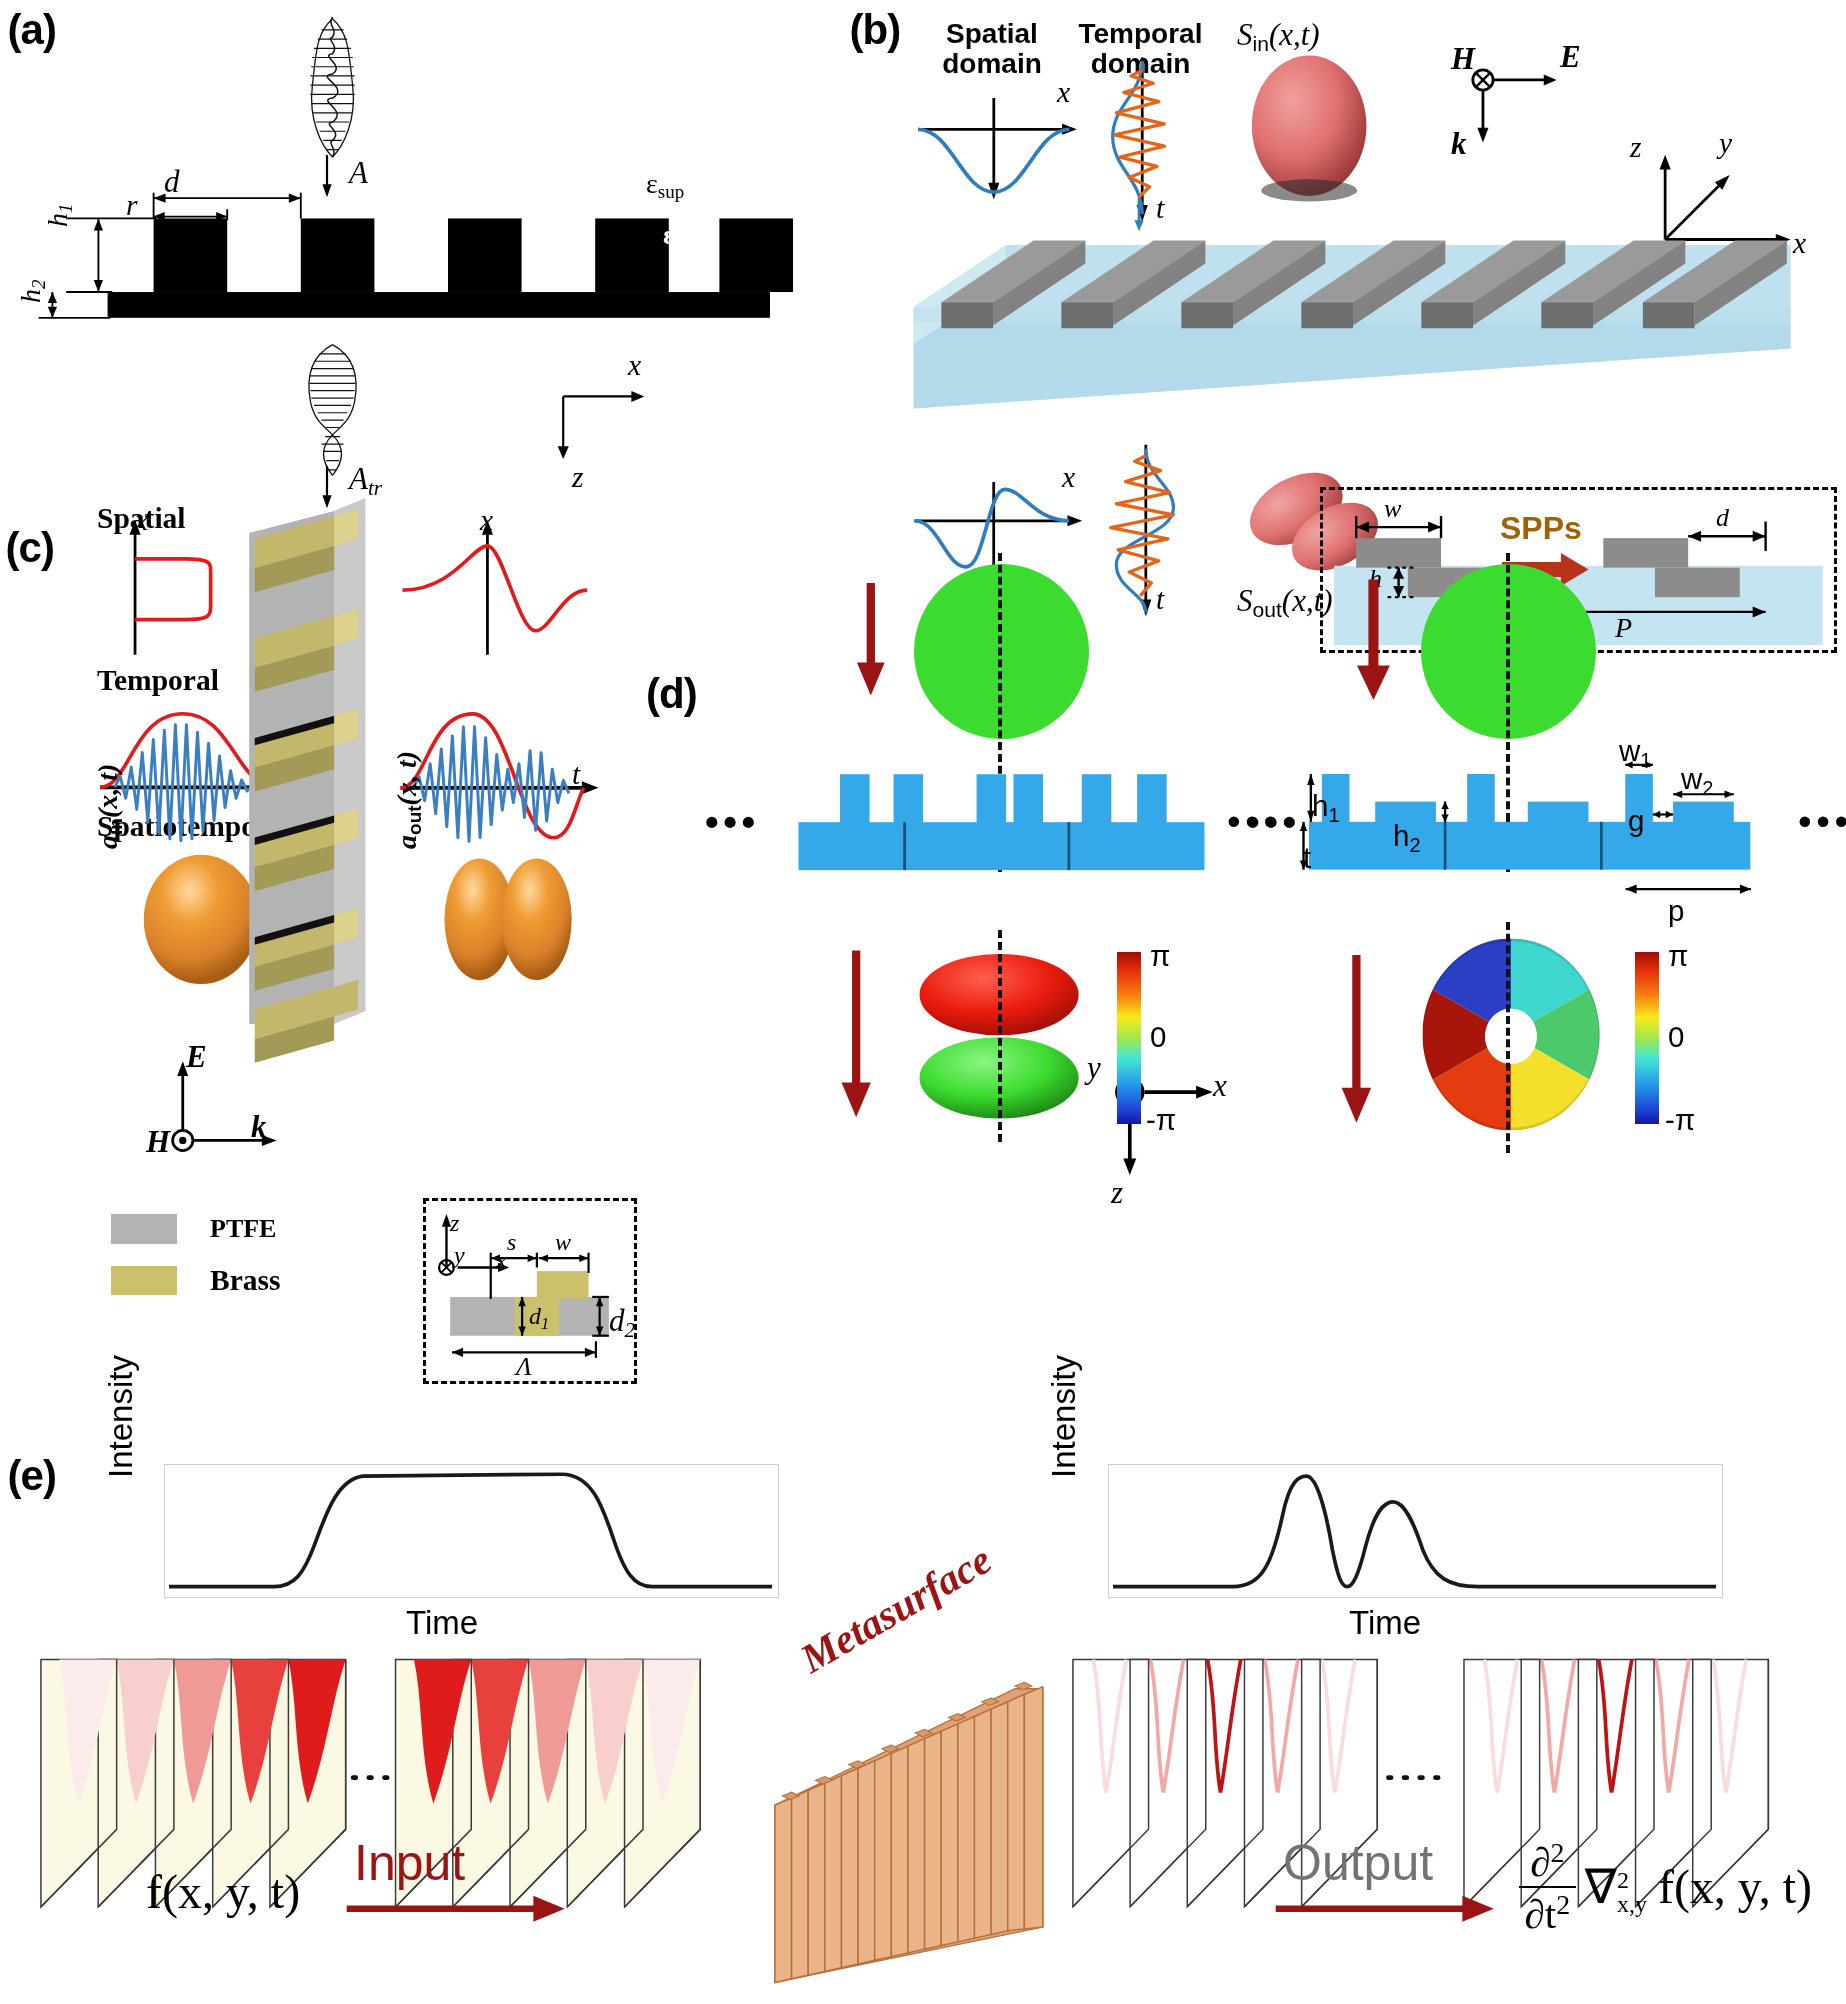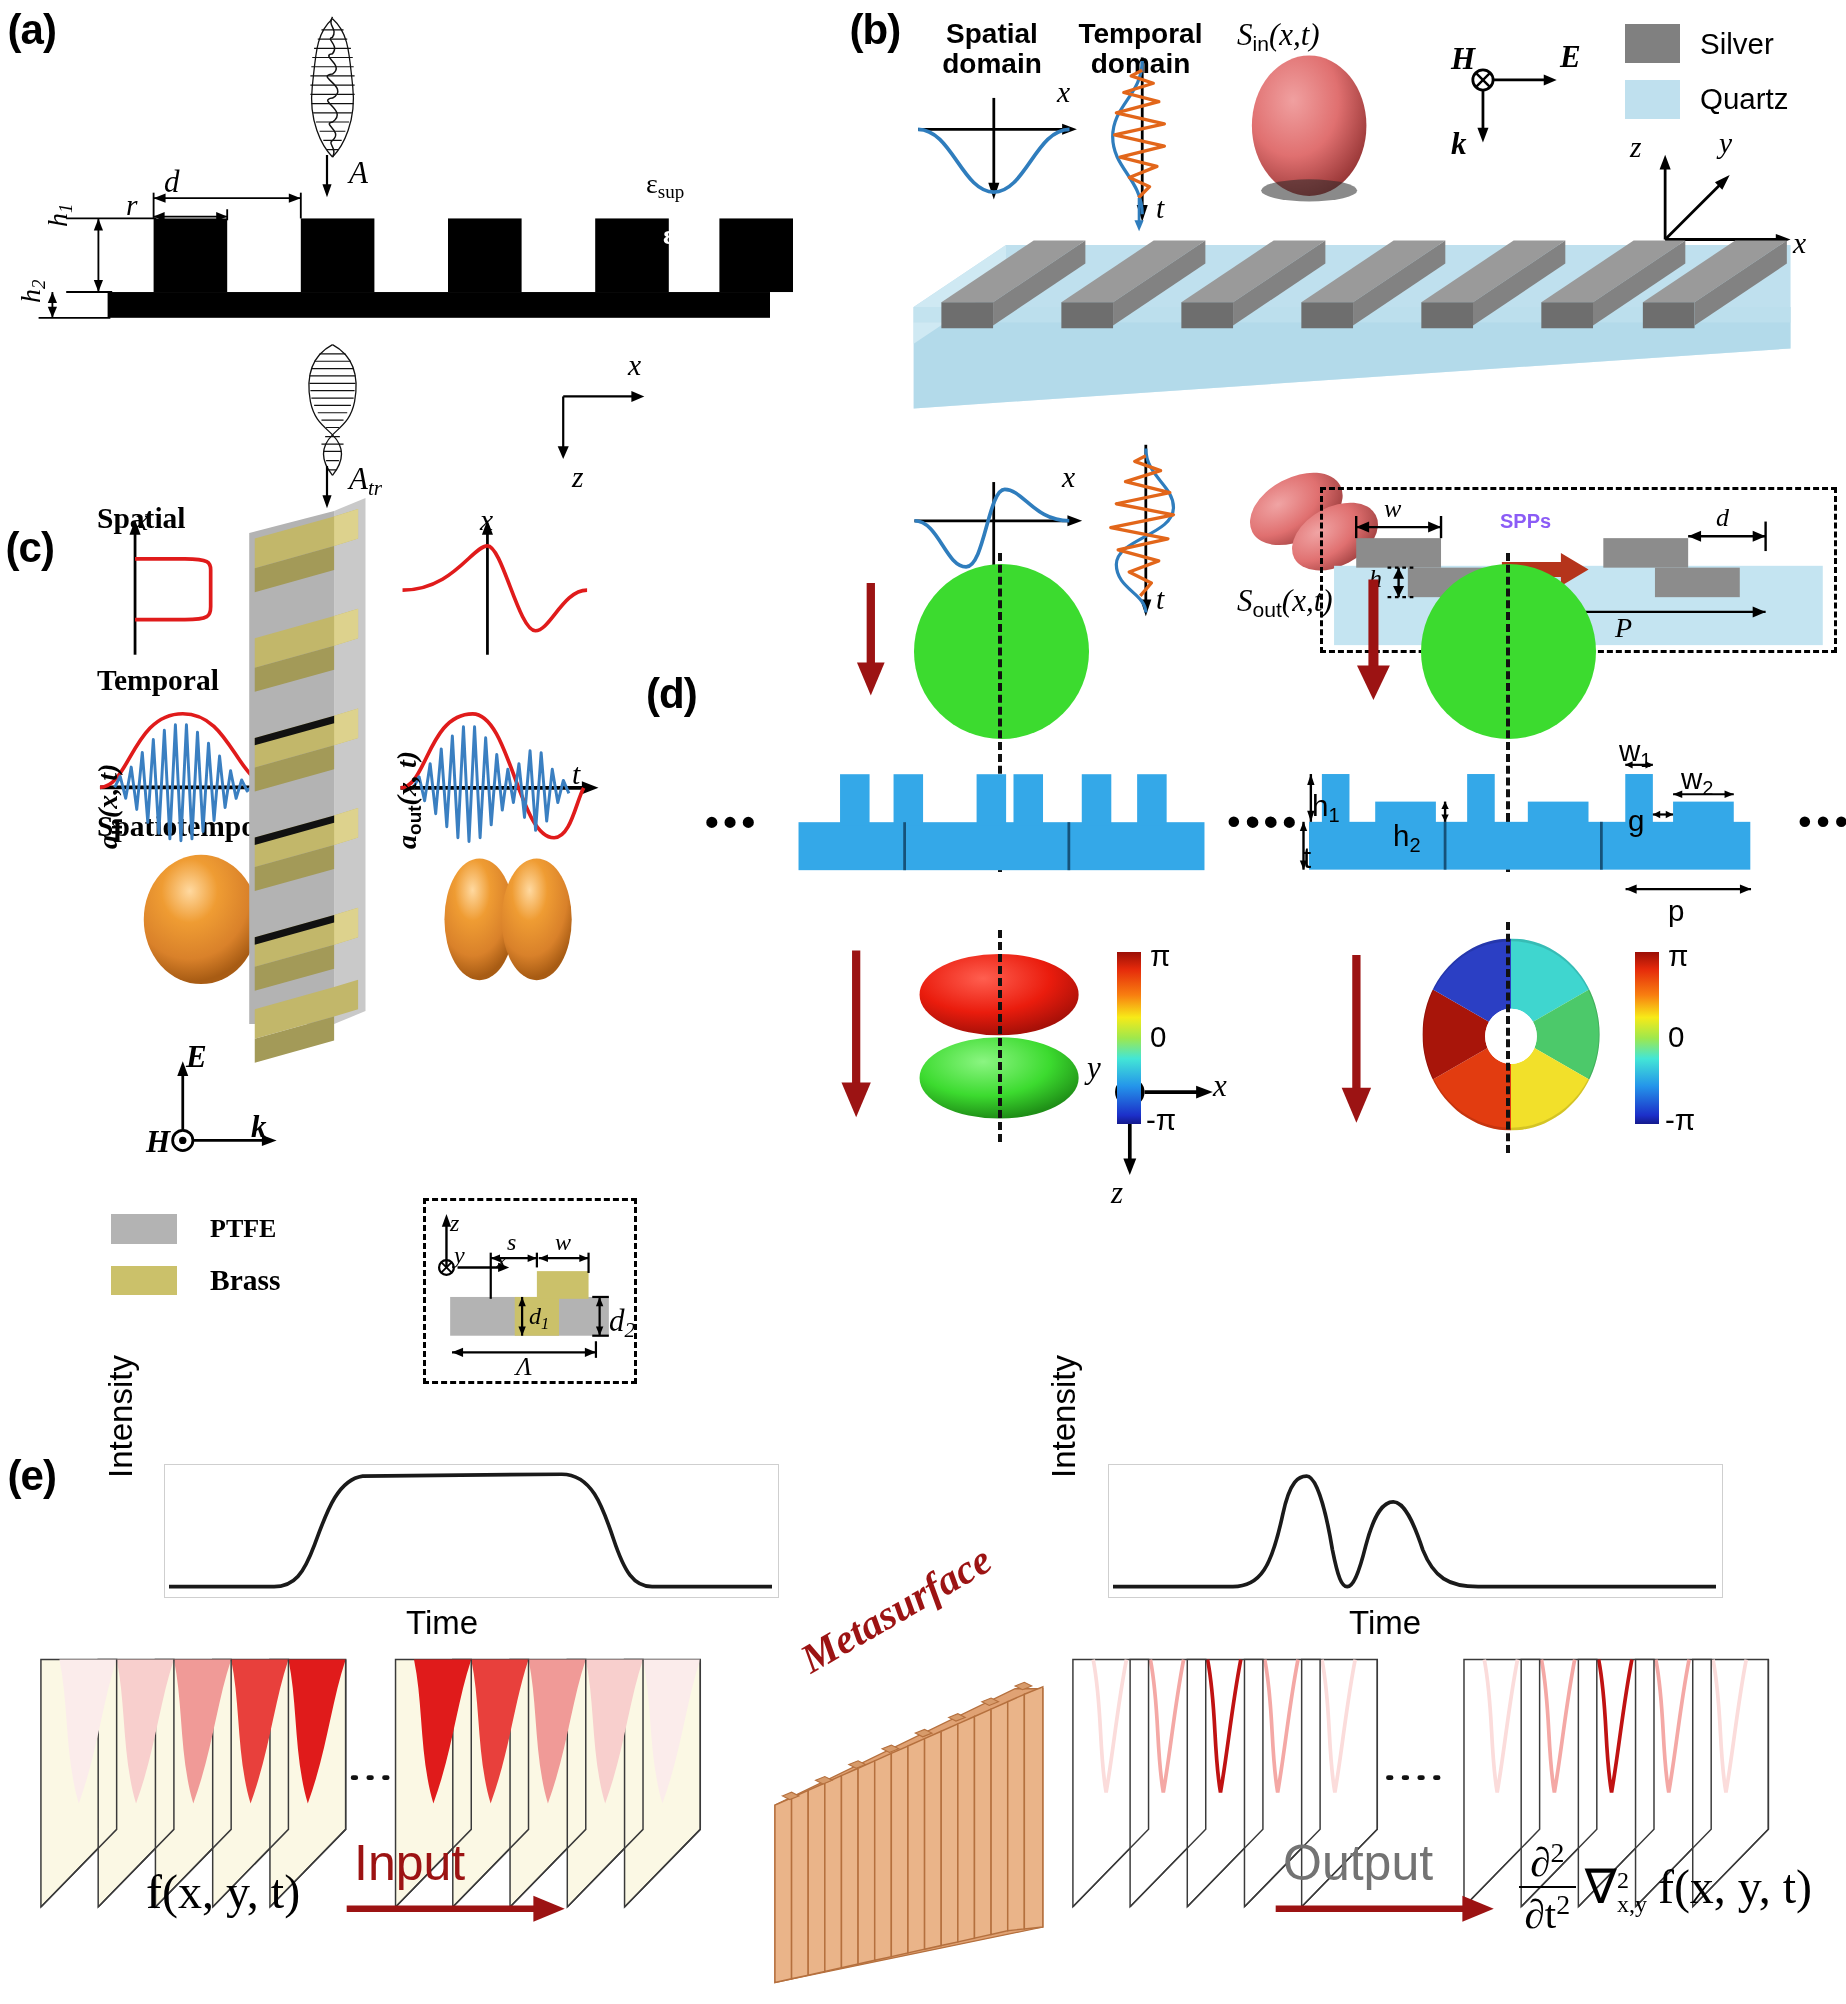--- a/index.html
+++ b/index.html
@@ -169,30 +169,20 @@
       <line x1="34" y1="34" x2="18" y2="50" stroke="#000" stroke-width="2.6"></line>
       <line x1="38" y1="42" x2="96" y2="42" stroke="#000" stroke-width="3"></line>
       <polygon points="106,42 92,36 92,48" fill="#000"></polygon>
       <line x1="26" y1="54" x2="26" y2="96" stroke="#000" stroke-width="3"></line>
       <polygon points="26,110 20,94 32,94" fill="#000"></polygon>
     </svg>
     <div class="abs bserif" style="left:620px;top:41px;font-size:31px;font-style:italic;">H</div>
     <div class="abs bserif" style="left:729px;top:39px;font-size:31px;font-style:italic;">E</div>
     <div class="abs bserif" style="left:620px;top:126px;font-size:31px;font-style:italic;">k</div>
 
-    <div class="abs" style="left:794px;top:24px;">
-      <div style="display:flex;align-items:center;margin-bottom:16.6px;">
-        <span class="legend-sw" style="width:55px;height:39px;background:#808080;"></span>
-        <span class="sans" style="font-size:29.5px;margin-left:20px;">Silver</span>
-      </div>
-      <div style="display:flex;align-items:center;">
-        <span class="legend-sw" style="width:55px;height:39px;background:#bfe0ee;"></span>
-        <span class="sans" style="font-size:29.5px;margin-left:20px;">Quartz</span>
-      </div>
-    </div>
 
     <svg class="abs" style="left:812px;top:138px;" width="166" height="120" viewBox="0 0 180 130">
       <line x1="24" y1="110" x2="24" y2="30" stroke="#000" stroke-width="3"></line>
       <polygon points="24,18 18,34 30,34" fill="#000"></polygon>
       <line x1="24" y1="110" x2="148" y2="110" stroke="#000" stroke-width="3"></line>
       <polygon points="160,110 144,104 144,116" fill="#000"></polygon>
       <line x1="24" y1="110" x2="84" y2="50" stroke="#000" stroke-width="3"></line>
       <polygon points="94,40 78,48 86,56" fill="#000"></polygon>
     </svg>
     <div class="abs ital" style="left:799px;top:131px;font-size:29.5px;">z</div>
@@ -349,21 +339,21 @@
         </g>
         <polygon points="186,132 200,126 200,138" fill="#000"></polygon>
         <polygon points="480,132 466,126 466,138" fill="#000"></polygon>
 
         <polygon points="194,78 258,78 258,68 288,86 258,104 258,94 194,94" fill="#b5341b"></polygon>
       </svg>
       <div class="abs ital" style="left:61px;top:3.7px;font-size:26px;">w</div>
       <div class="abs ital" style="left:393px;top:13px;font-size:26px;">d</div>
       <div class="abs ital" style="left:46px;top:74px;font-size:26px;">h</div>
       <div class="abs ital" style="left:292px;top:122px;font-size:28px;">P</div>
-      <div class="abs bsans" style="left:177px;top:20px;font-size:20px;color:#8b5cf6;">SPPs</div>
+      <div class="abs bsans" style="left:177px;top:20px;font-size:32px;color:#a16207;">SPPs</div>
     </div>
   </div>
 
   <div class="abs" style="left:0;top:498px;width:646px;height:923px;">
     <div class="abs panel-label" style="left:5.5px;top:26px;">(c)</div>
 
     <div class="abs bserif" style="left:97px;top:3.7px;font-size:29.5px;">Spatial</div>
     <div class="abs bserif" style="left:97px;top:166px;font-size:29.5px;">Temporal</div>
     <div class="abs bserif" style="left:97px;top:312px;font-size:29.5px;">Spatiotemporal</div>
 

